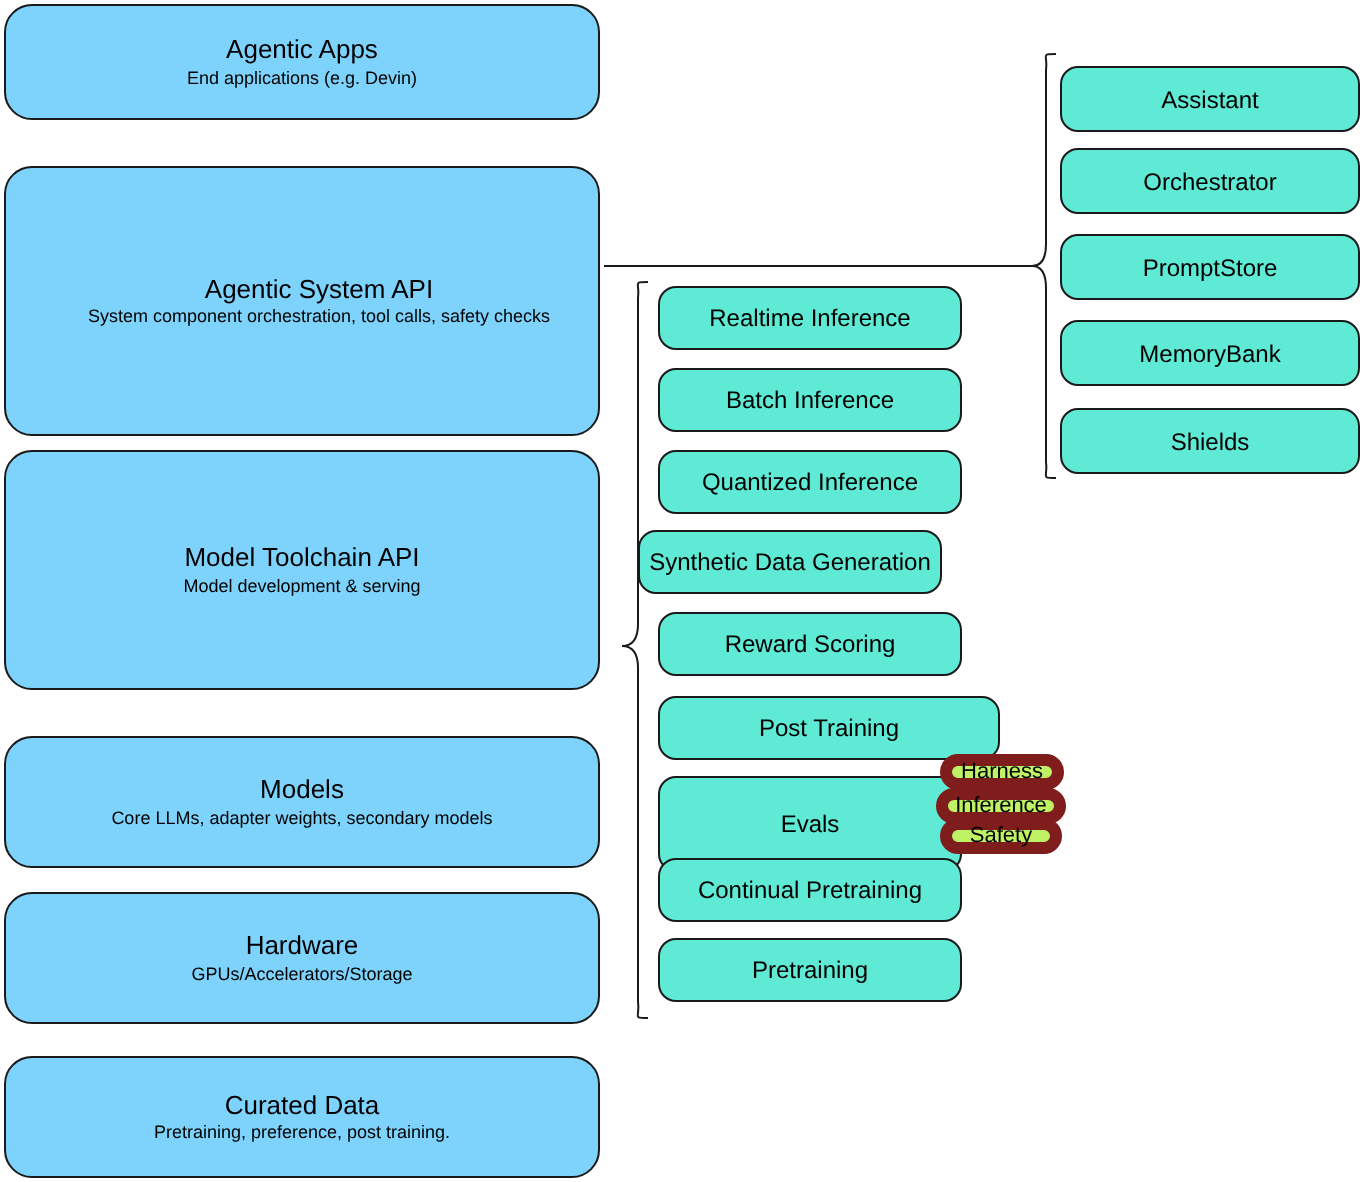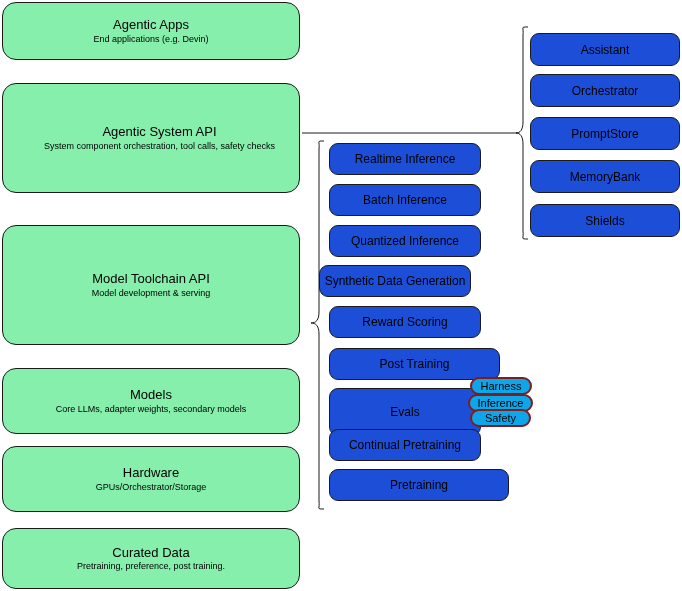--- a/index.html
+++ b/index.html
@@ -16,21 +16,21 @@
     position: relative;
     width: 682px;
     height: 591px;
     background: #ffffff;
     overflow: hidden;
   }
   .box {
     position: absolute;
     box-sizing: border-box;
     border: 1px solid #1a1a1a;
-    background: #86efac;
+    background: #7dd3fc;
     border-radius: 14px;
     display: flex;
     flex-direction: column;
     align-items: center;
     justify-content: center;
     text-align: center;
     line-height: 1.25;
   }
   .layer-title {
     font-size: 13px;
@@ -40,33 +40,33 @@
   .layer-sub {
     font-size: 9px;
     color: #000;
     margin-top: 0;
     white-space: nowrap;
   }
   .cap-box {
     position: absolute;
     box-sizing: border-box;
     border: 1px solid #1a1a1a;
-    background: #1d4ed8;
+    background: #5eead4;
     border-radius: 9px;
     display: flex;
     align-items: center;
     justify-content: center;
     font-size: 12px;
     white-space: nowrap;
   }
   .pill {
     position: absolute;
     box-sizing: border-box;
-    border: 2px solid #7f1d1d;
-    background: #0ea5e9;
+    border: 6px solid #7f1d1d;
+    background: #bef264;
     border-radius: 999px;
     display: flex;
     align-items: center;
     justify-content: center;
     font-size: 11px;
     white-space: nowrap;
     z-index: 5;
   }
   .connector {
     position: absolute;
@@ -93,54 +93,54 @@
 
   <svg class="connector" style="left:306px; top:138px; width:20px; height:380px;">
     <path d="M 18 3 C 10 3, 14 3, 13 11 L 13 174 C 13 182, 10 185, 5 185 C 10 185, 13 188, 13 196 L 13 363 C 14 371, 10 371, 18 371"></path>
   </svg>
 
   <div class="box" style="left:2px; top:2px; width:298px; height:58px;">
     <div class="layer-title">Agentic Apps</div>
     <div class="layer-sub">End applications (e.g. Devin)</div>
   </div>
 
-  <div class="box" style="left:2px; top:83px; width:298px; height:110px;padding-left:17px;">
+  <div class="box" style="left:2px; top:83px; width:298px; height:135px;padding-left:17px;">
     <div class="layer-title">Agentic System API</div>
     <div class="layer-sub">System component orchestration, tool calls, safety checks</div>
   </div>
 
   <div class="box" style="left:2px; top:225px; width:298px; height:120px;">
     <div class="layer-title">Model Toolchain API</div>
     <div class="layer-sub">Model development &amp; serving</div>
   </div>
 
   <div class="box" style="left:2px; top:368px; width:298px; height:66px;">
     <div class="layer-title">Models</div>
     <div class="layer-sub">Core LLMs, adapter weights, secondary models</div>
   </div>
 
   <div class="box" style="left:2px; top:446px; width:298px; height:66px;">
     <div class="layer-title">Hardware</div>
-    <div class="layer-sub">GPUs/Orchestrator/Storage</div>
+    <div class="layer-sub">GPUs/Accelerators/Storage</div>
   </div>
 
   <div class="box" style="left:2px; top:528px; width:298px; height:61px;">
     <div class="layer-title">Curated Data</div>
     <div class="layer-sub">Pretraining, preference, post training.</div>
   </div>
 
   <div class="cap-box" style="left:329px; top:143px; width:152px; height:32px;">Realtime Inference</div>
   <div class="cap-box" style="left:329px; top:184px; width:152px; height:32px;">Batch Inference</div>
   <div class="cap-box" style="left:329px; top:225px; width:152px; height:32px;">Quantized Inference</div>
   <div class="cap-box" style="left:319px; top:265px; width:152px; height:32px;">Synthetic Data Generation</div>
   <div class="cap-box" style="left:329px; top:306px; width:152px; height:32px;">Reward Scoring</div>
   <div class="cap-box" style="left:329px; top:348px; width:171px; height:32px;">Post Training</div>
   <div class="cap-box" style="left:329px; top:388px; width:152px; height:48px;">Evals</div>
   <div class="cap-box" style="left:329px; top:429px; width:152px; height:32px;">Continual Pretraining</div>
-  <div class="cap-box" style="left:329px; top:469px; width:180px; height:32px;">Pretraining</div>
+  <div class="cap-box" style="left:329px; top:469px; width:152px; height:32px;">Pretraining</div>
 
   <div class="pill" style="left:470px; top:377px; width:62px; height:18px;">Harness</div>
   <div class="pill" style="left:468px; top:394px; width:65px; height:18px;">Inference</div>
   <div class="pill" style="left:470px; top:409px; width:61px; height:18px;">Safety</div>
 
   <div class="cap-box" style="left:530px; top:33px; width:150px; height:33px;">Assistant</div>
   <div class="cap-box" style="left:530px; top:74px; width:150px; height:33px;">Orchestrator</div>
   <div class="cap-box" style="left:530px; top:117px; width:150px; height:33px;">PromptStore</div>
   <div class="cap-box" style="left:530px; top:160px; width:150px; height:33px;">MemoryBank</div>
   <div class="cap-box" style="left:530px; top:204px; width:150px; height:33px;">Shields</div>

